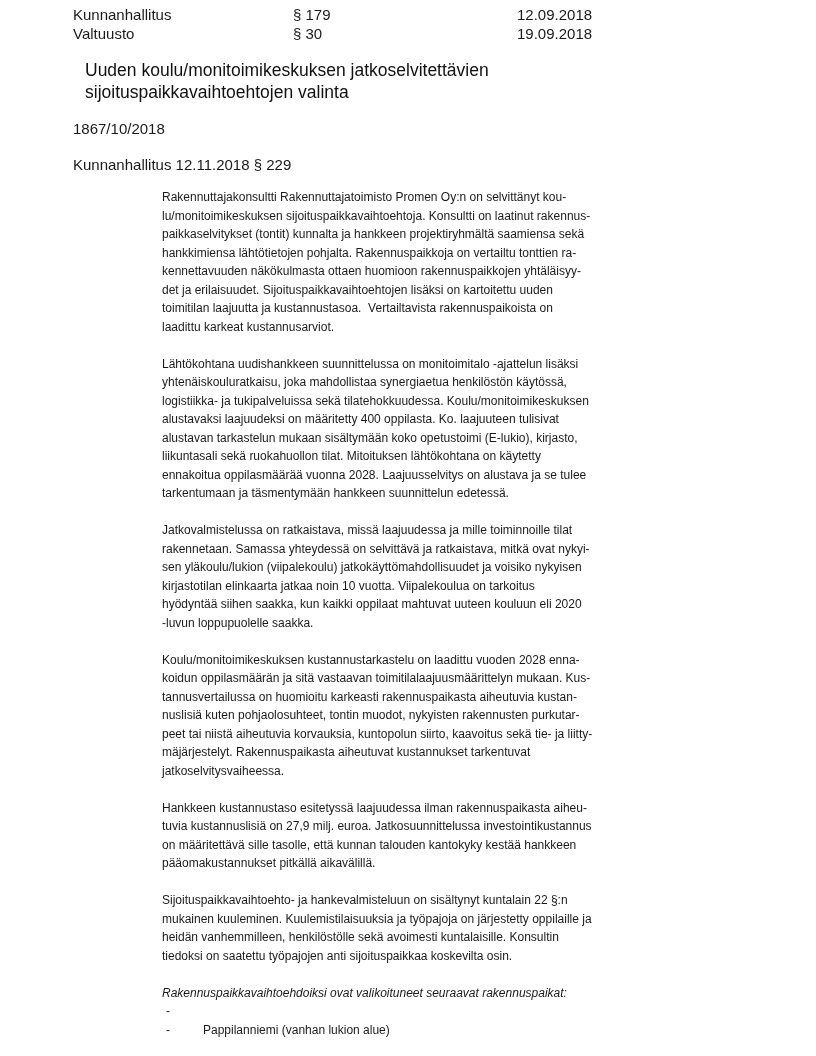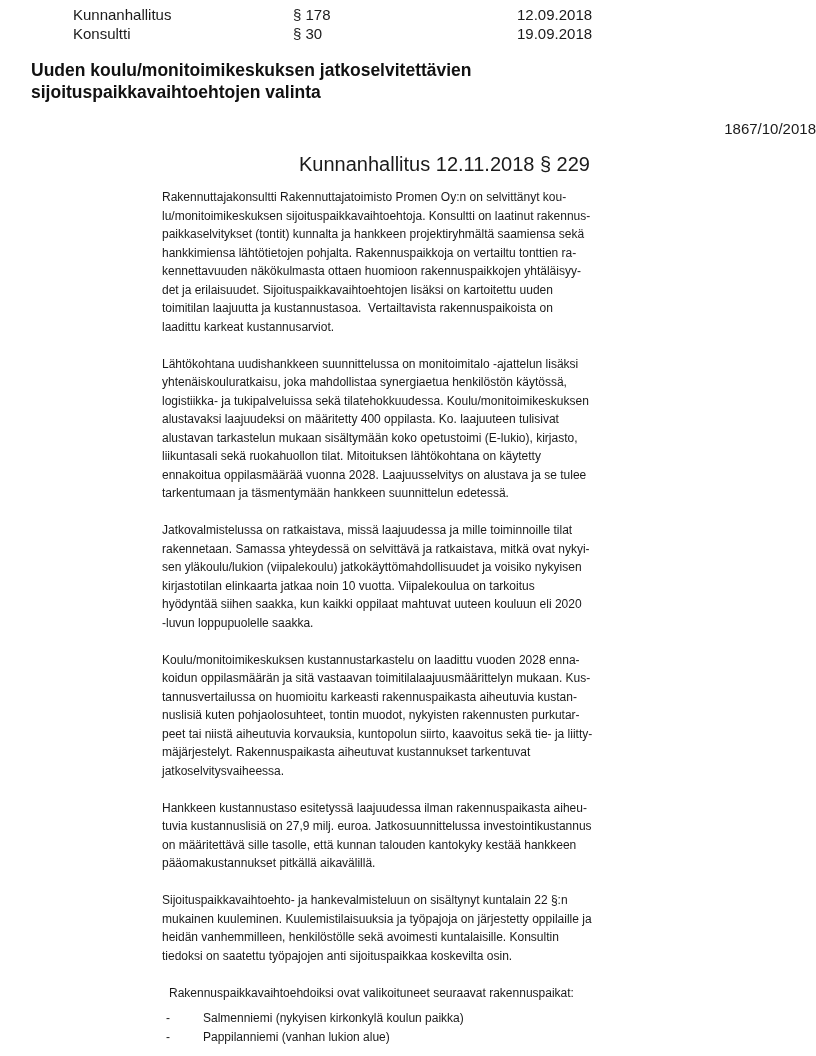--- a/index.html
+++ b/index.html
@@ -24,71 +24,69 @@
   .hdr {
     padding-top: 5px;
     margin-left: 73px;
     font-size: 15px;
     line-height: 19px;
   }
   .hdr-row { display: flex; }
   .hdr-row .c1 { width: 220px; }
   .hdr-row .c2 { width: 224px; }
   .title {
-    margin: 16px 60px 0 31px;
+    margin: 16px 60px 0 85px;
     font-size: 17.5px;
     line-height: 22px;
-    font-weight: bold;
+    font-weight: normal;
     white-space: pre-line;
     color: #111111;
   }
   .case {
     margin: 16px 0 0 73px;
     font-size: 15px;
     line-height: 19px;
-    text-align: right;
   }
   .sect {
     margin: 17px 0 0 73px;
-    font-size: 20px;
+    font-size: 15px;
     line-height: 19px;
-    text-align: center;
   }
   .content {
     margin: 14px 0 0 162px;
     width: 640px;
     font-size: 12px;
     line-height: 18.5px;
   }
   .content p {
     margin: 0 0 18.5px 0;
     white-space: pre-wrap;
   }
-  .content p.intro { margin: 7px; }
+  .content p.intro { margin: 0; font-style: italic; }
   .li { display: flex; }
   .li .marker {
     width: 41px;
     padding-left: 4px;
     box-sizing: border-box;
     flex: 0 0 auto;
   }
 </style>
 </head>
 <body>
 
 <div class="page">
 
   <div class="hdr">
     <div class="hdr-row">
       <span class="c1">Kunnanhallitus</span>
-      <span class="c2">§ 178</span>
+      <span class="c2">§ 179</span>
       <span class="c3">12.09.2018</span>
     </div>
     <div class="hdr-row">
-      <span class="c1">Konsultti</span>
+      <span class="c1">Valtuusto</span>
       <span class="c2">§ 30</span>
       <span class="c3">19.09.2018</span>
     </div>
   </div>
 
   <h1 class="title">Uuden koulu/monitoimikeskuksen jatkoselvitettävien
 sijoituspaikkavaihtoehtojen valinta</h1>
 
   <div class="case">1867/10/2018</div>
 
@@ -129,21 +127,20 @@
 on määritettävä sille tasolle, että kunnan talouden kantokyky kestää hankkeen
 pääomakustannukset pitkällä aikavälillä.</p>
     <p>Sijoituspaikkavaihtoehto- ja hankevalmisteluun on sisältynyt kuntalain 22 §:n
 mukainen kuuleminen. Kuulemistilaisuuksia ja työpajoja on järjestetty oppilaille ja
 heidän vanhemmilleen, henkilöstölle sekä avoimesti kuntalaisille. Konsultin
 tiedoksi on saatettu työpajojen anti sijoituspaikkaa koskevilta osin.</p>
 
     <p class="intro">Rakennuspaikkavaihtoehdoiksi ovat valikoituneet seuraavat rakennuspaikat:</p>
     <div class="li">
       <span class="marker">-</span>
-      <span>Salmenniemi (nykyisen kirkonkylä koulun paikka)</span>
     </div>
     <div class="li">
       <span class="marker">-</span>
       <span>Pappilanniemi (vanhan lukion alue)</span>
     </div>
   </div>
 
 </div>
 
 </body></html>

